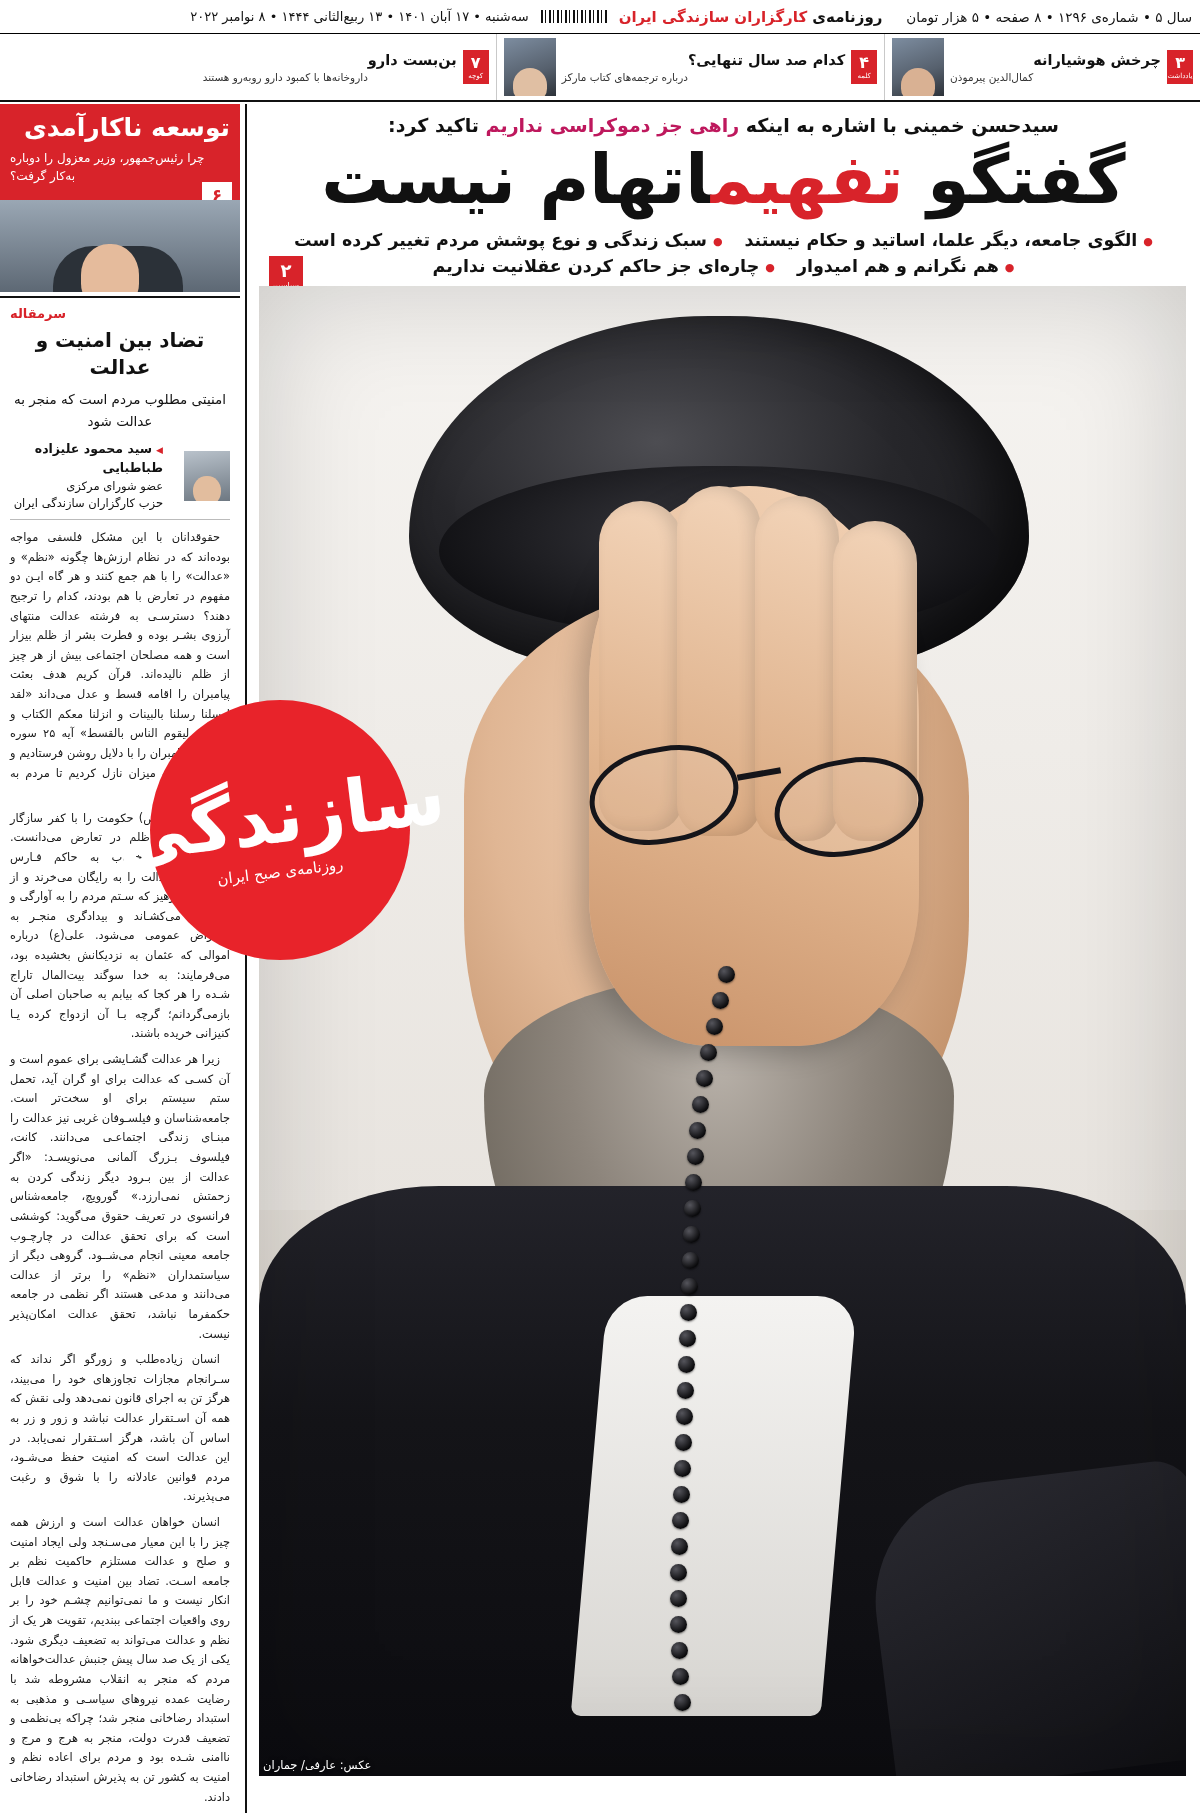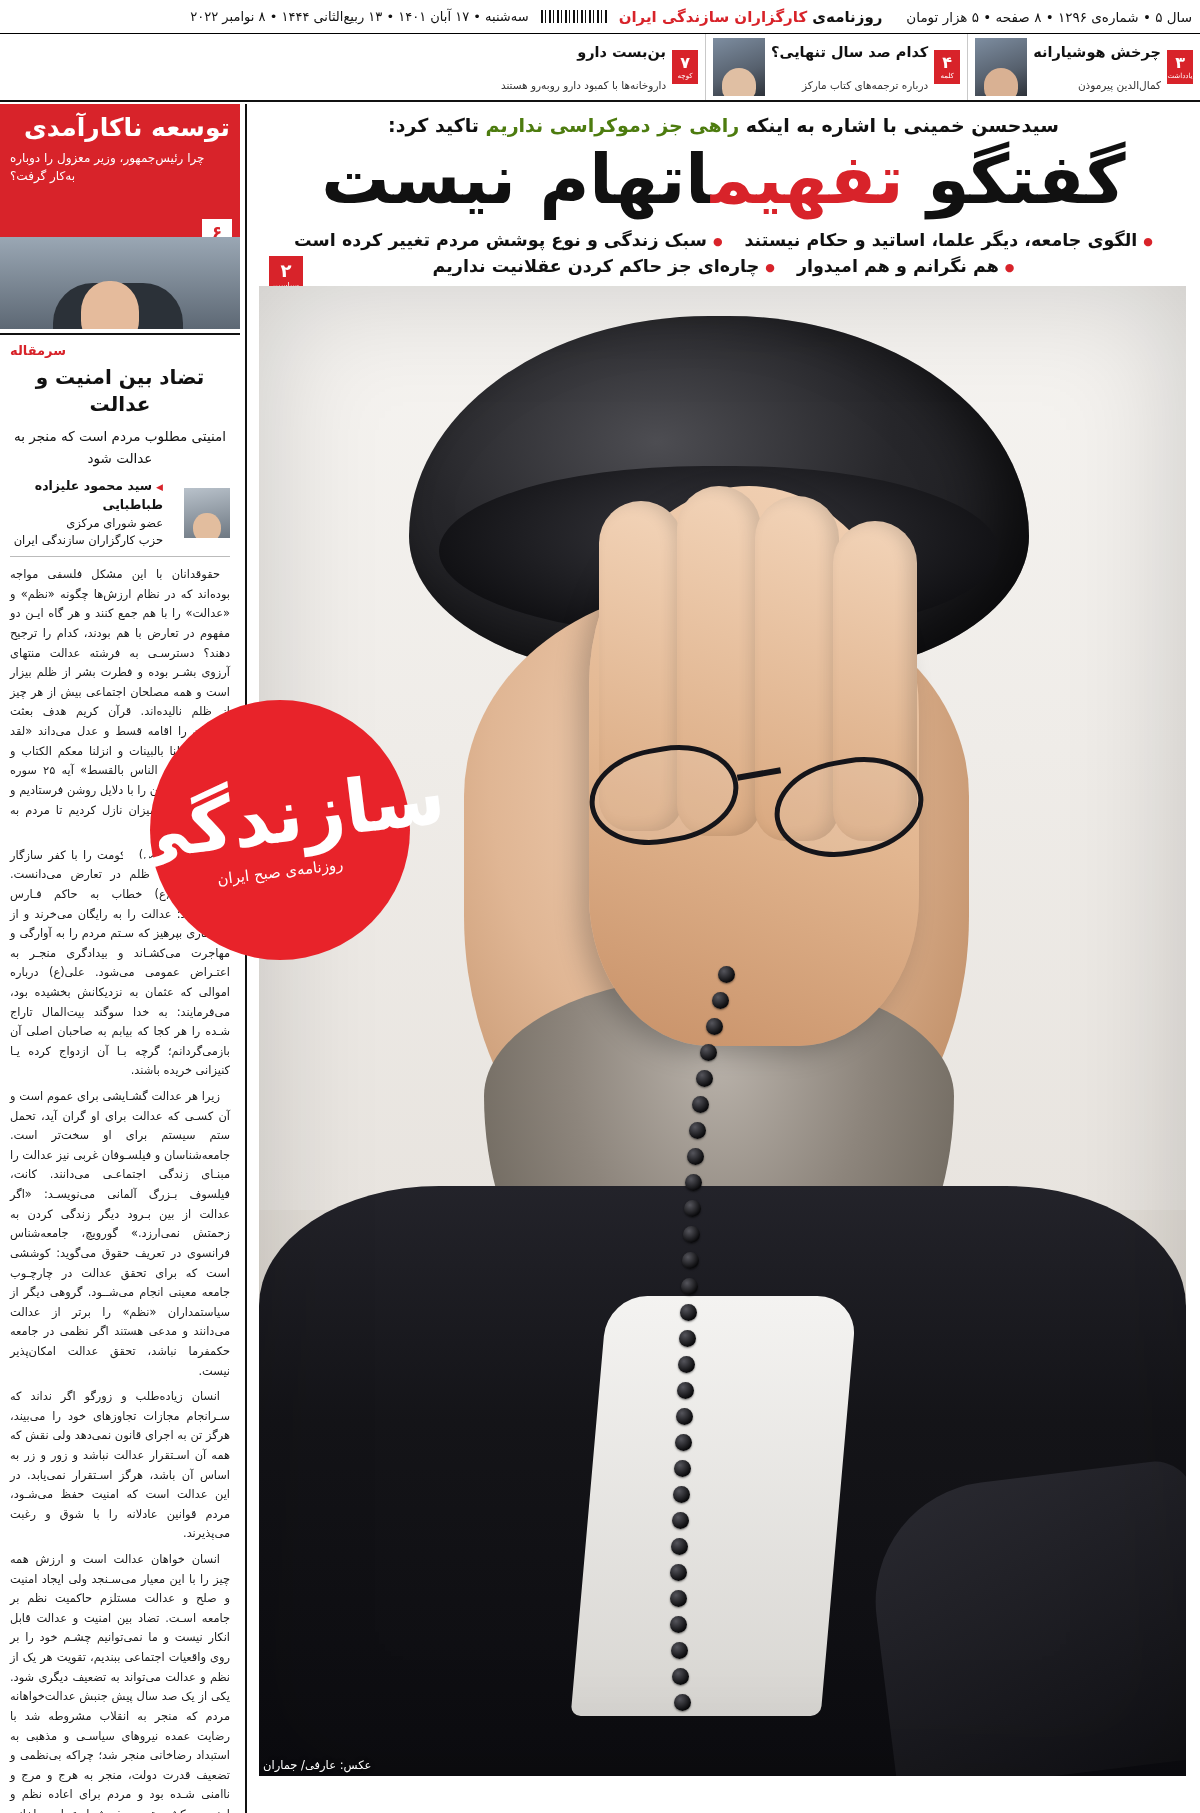--- a/index.html
+++ b/index.html
@@ -85,21 +85,21 @@
     width: 26px; height: 34px;
     background: #d8232a;
     color: #fff;
     display: flex; flex-direction: column;
     align-items: center; justify-content: center;
     font-size: 16px; font-weight: bold;
     line-height: 1;
     flex: 0 0 auto;
   }
   .teaser-num small { font-size: 7px; font-weight: normal; margin-top: 2px; }
-  .teaser-txt { display: flex; flex-direction: column; justify-content: flex-end; }
+  .teaser-txt { display: flex; flex-direction: row; justify-content: flex-end; }
   .teaser-title { font-size: 14.5px; font-weight: bold; color: #111; white-space: nowrap; }
   .teaser-sub { font-size: 10.5px; color: #333; margin-top: 19px; white-space: nowrap; }
   .teaser-photo {
     width: 52px; height: 58px;
     background: linear-gradient(160deg,#7d8da0,#56606d 60%,#2d3239);
     position: relative;
     overflow: hidden;
     flex: 0 0 auto;
   }
   .teaser-photo::after {
@@ -117,21 +117,21 @@
   .leftcol {
     position: absolute;
     top: 104px; left: 0;
     width: 240px;
     height: 1709px;
     border-left: 0;
   }
   .promo {
     position: relative;
     width: 240px;
-    height: 225px;
+    height: 188px;
     background: #d8232a;
     color: #fff;
     padding: 8px 10px 0 10px;
     overflow: hidden;
   }
   .promo h2 {
     font-size: 25px;
     font-weight: bold;
     line-height: 1.25;
     text-align: right;
@@ -277,21 +277,21 @@
     border-left: 2px solid #111;
     padding: 10px 14px 0 14px;
   }
   .over-head {
     font-size: 19px;
     font-weight: bold;
     text-align: center;
     color: #111;
     margin-bottom: 6px;
   }
-  .over-head .red { color: #4d7c0f; }
+  .over-head .red { color: #be185d; }
   .headline {
     font-size: 68px;
     font-weight: bold;
     text-align: center;
     color: #111;
     line-height: 1.12;
     letter-spacing: -1px;
     margin: 2px 0 12px 0;
   }
   .headline .red { color: #d8232a; }

